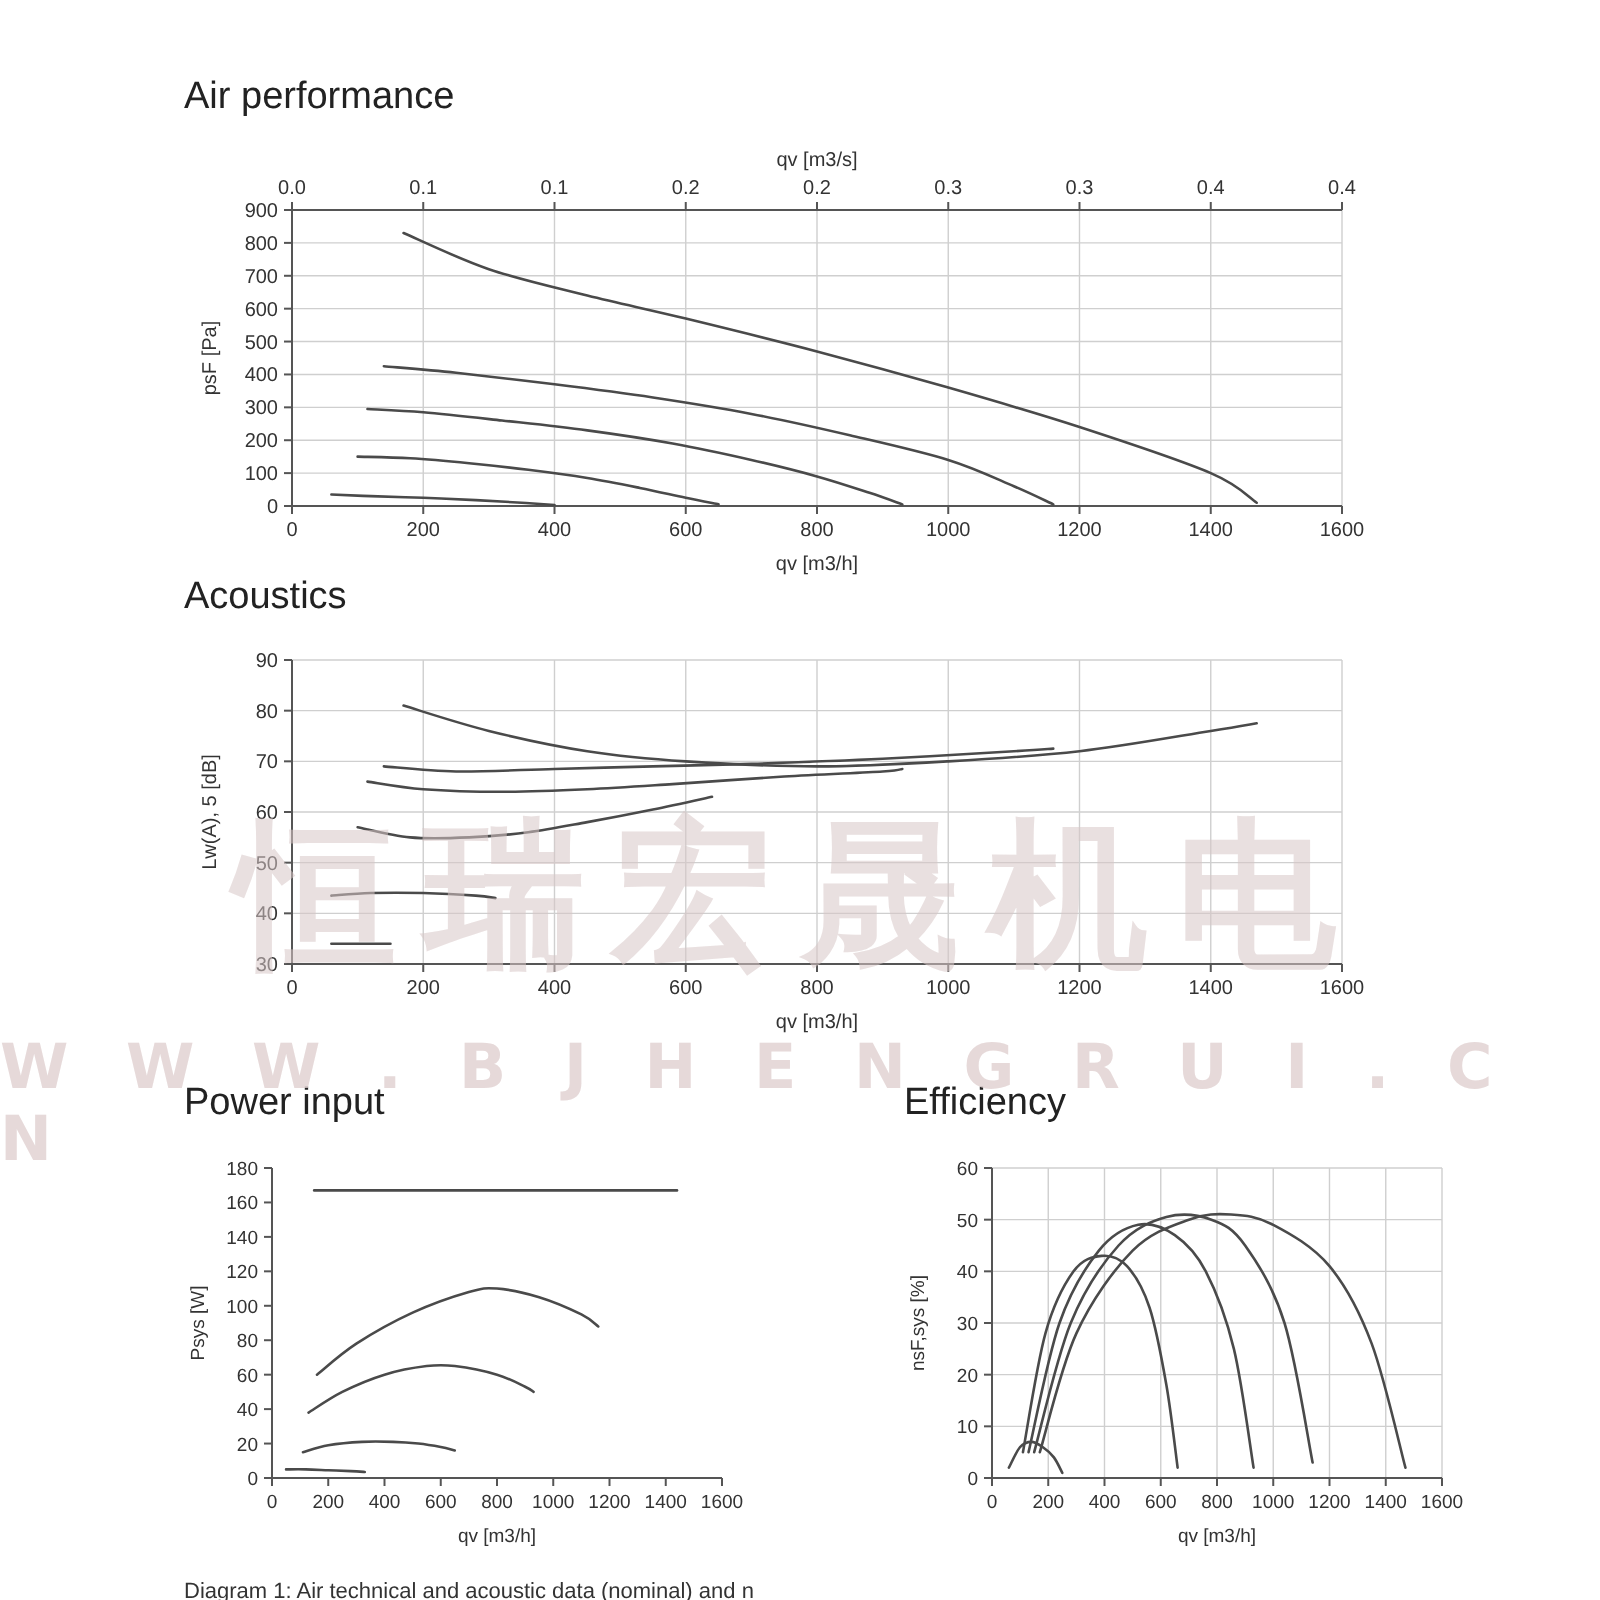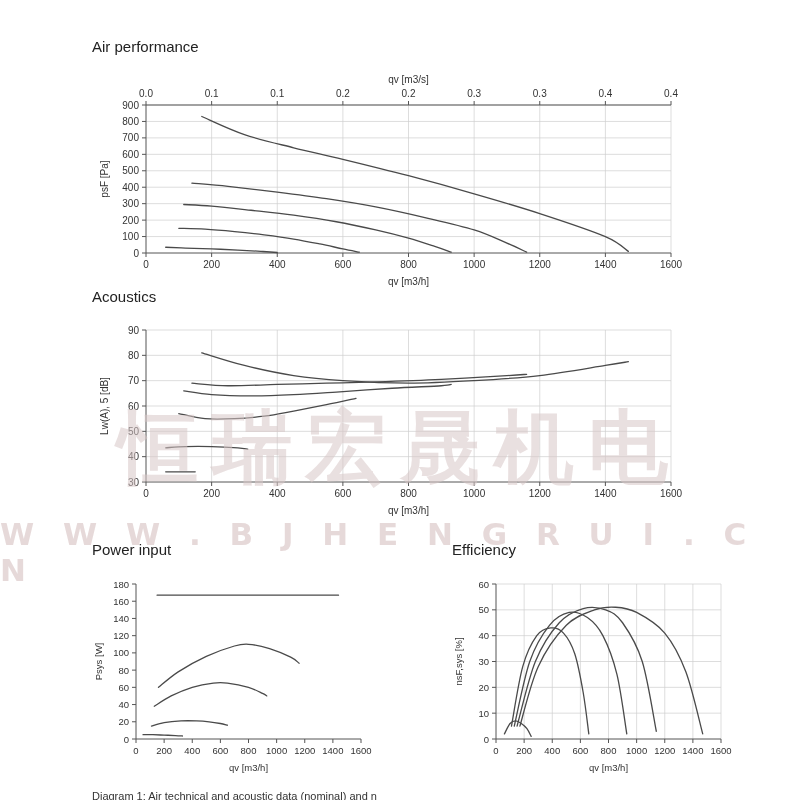--- a/index.html
+++ b/index.html
@@ -16,21 +16,21 @@
     position:absolute;left:0;top:395px;width:800px;text-align:center;
     font-size:80px;font-weight:bold;color:#d8c7c7;opacity:.55;
     letter-spacing:14px;font-family:"DejaVu Sans", sans-serif;
   }
   .wm-url{
     position:absolute;left:0;top:516px;width:800px;text-align:left;
     font-size:31px;font-weight:bold;color:#e0d0d0;opacity:.8;
     letter-spacing:9px;font-family:"DejaVu Sans", sans-serif;
   }
   .section-title{
-    position:absolute;font-size:15px;color:#222;
+    position:absolute;font-size:19px;color:#222;
   }
   .chartbox{position:absolute;}
   .footnote{
     position:absolute;font-size:11px;color:#333;left:92px;top:790px;
   }
   svg{display:block;}
   text{font-family:"Liberation Sans", sans-serif;}
 </style>
 </head>
 <body>

